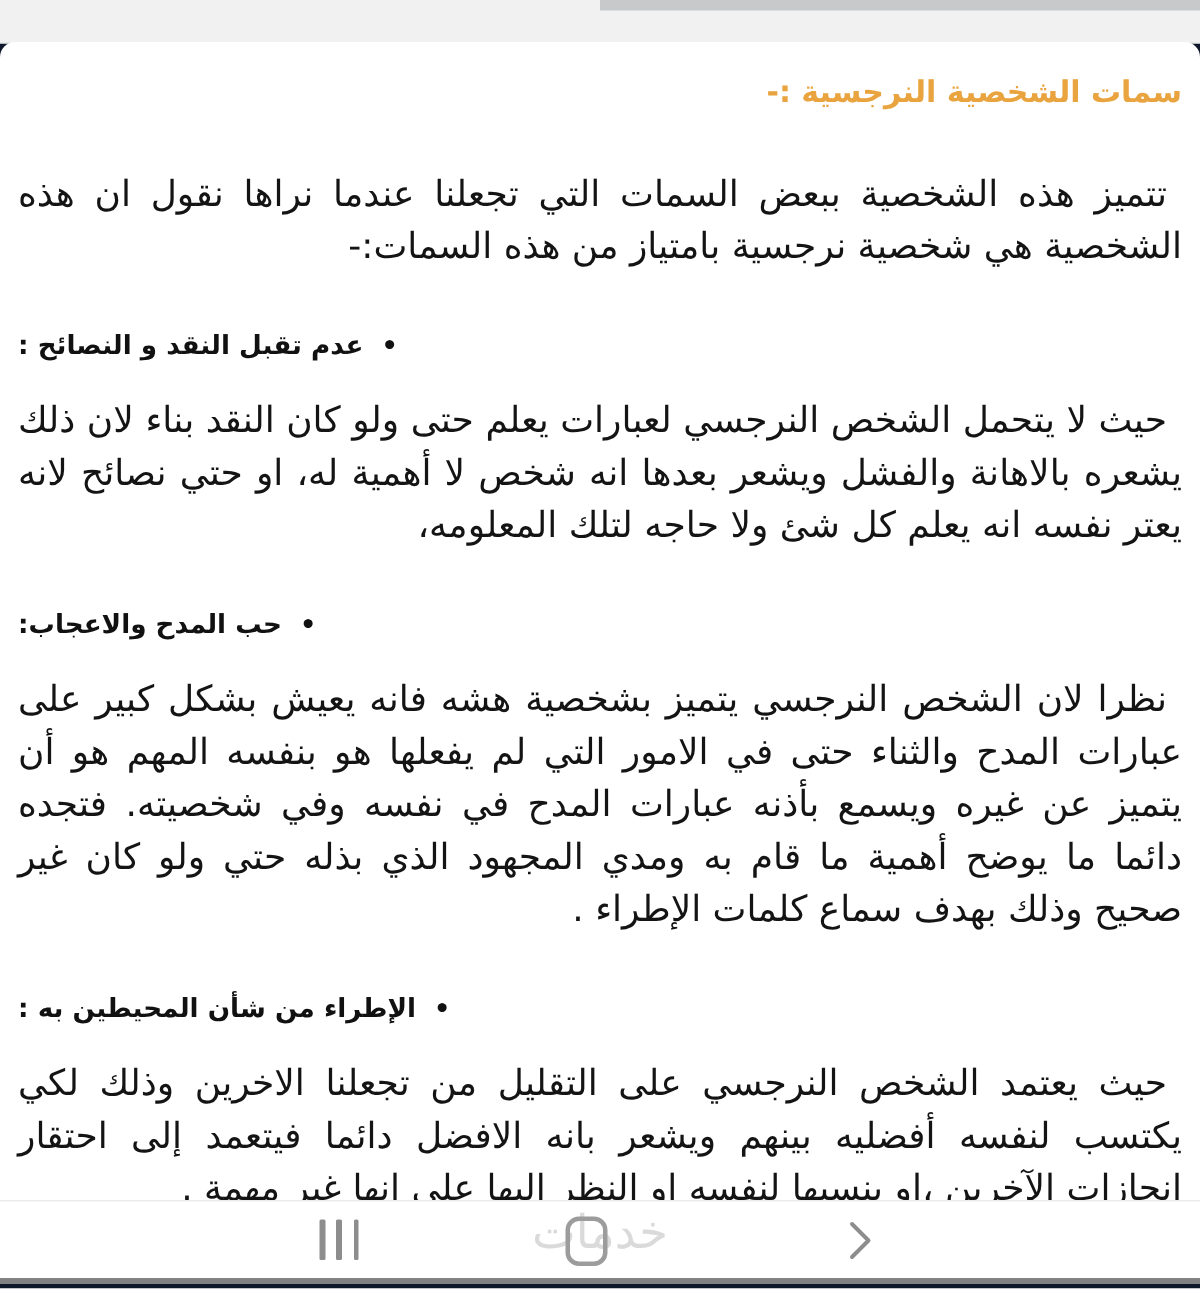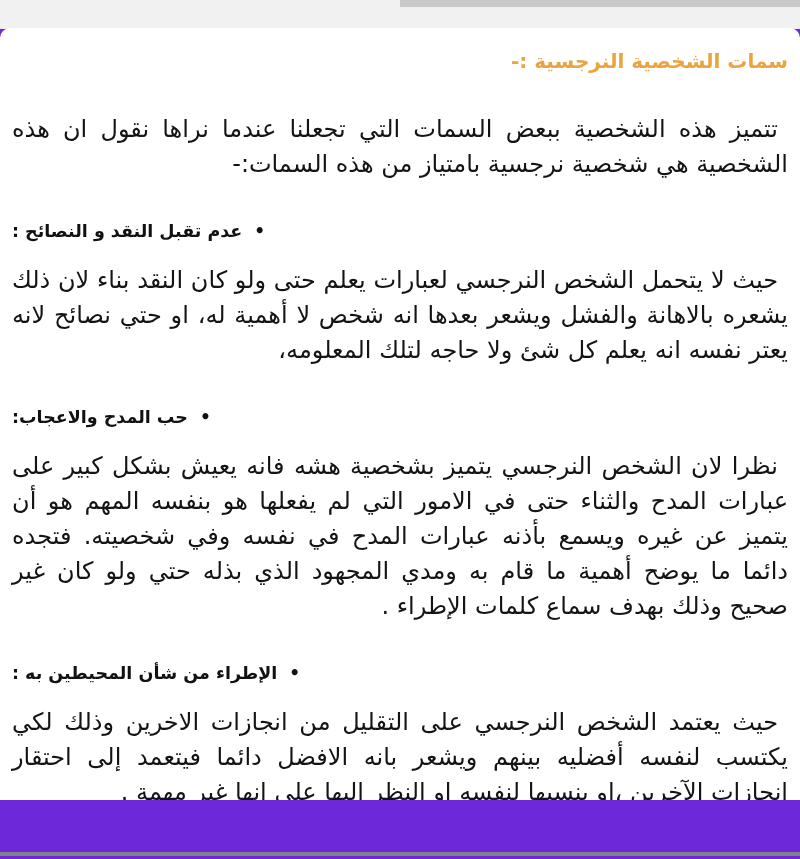--- a/index.html
+++ b/index.html
@@ -8,21 +8,21 @@
     width: 800px;
     height: 859px;
     overflow: hidden;
     background: #ffffff;
     font-family: "DejaVu Sans", sans-serif;
   }
   .screen {
     position: relative;
     width: 800px;
     height: 859px;
-    background: #6d28d9;
+    background: #0f172a;
   }
   
   .top-band {
     position: absolute;
     top: 0; left: 0;
     width: 800px;
     height: 28px;
     background: #f1f1f2;
     border-bottom: 1px solid #e9e9ea;
   }
@@ -161,19 +161,37 @@
 
     <p class="para">تتميز هذه الشخصية ببعض السمات التي تجعلنا عندما نراها نقول ان هذه الشخصية هي شخصية نرجسية بامتياز من هذه السمات:-</p>
 
     <div class="bullet">عدم تقبل النقد و النصائح :</div>
     <p class="para">حيث لا يتحمل الشخص النرجسي لعبارات يعلم حتى ولو كان النقد بناء لان ذلك يشعره بالاهانة والفشل ويشعر بعدها انه شخص لا أهمية له، او حتي نصائح لانه يعتر نفسه انه يعلم كل شئ ولا حاجه لتلك المعلومه،</p>
 
     <div class="bullet">حب المدح والاعجاب:</div>
     <p class="para">نظرا لان الشخص النرجسي يتميز بشخصية هشه فانه يعيش بشكل كبير على عبارات المدح والثناء حتى في الامور التي لم يفعلها هو بنفسه المهم هو أن يتميز عن غيره ويسمع بأذنه عبارات المدح في نفسه وفي شخصيته. فتجده دائما ما يوضح أهمية ما قام به ومدي المجهود الذي بذله حتي ولو كان غير صحيح وذلك بهدف سماع كلمات الإطراء .</p>
 
     <div class="bullet">الإطراء من شأن المحيطين به :</div>
-    <p class="para">حيث يعتمد الشخص النرجسي على التقليل من انجازات الاخرين وذلك لكي يكتسب لنفسه أفضليه  بينهم ويشعر بانه الافضل دائما فيتعمد إلى احتقار إنجازات الآخرين ،او ينسبها لنفسه او النظر إليها علي انها غير مهمة .</p>
+    <p class="para">حيث يعتمد الشخص النرجسي على التقليل من تجعلنا الاخرين وذلك لكي يكتسب لنفسه أفضليه  بينهم ويشعر بانه الافضل دائما فيتعمد إلى احتقار إنجازات الآخرين ،او ينسبها لنفسه او النظر إليها علي انها غير مهمة .</p>
   </div>
 
+  <div class="navbar">
+
+    <div class="nav-recents">
+      <span class="bar"></span>
+      <span class="bar"></span>
+      <span class="bar"></span>
+    </div>
+
+    <span class="watermark">خدمات</span>
+    <div class="nav-home"></div>
+
+    <div class="nav-back">
+      <svg width="26" height="28" viewBox="0 0 26 28">
+        <polyline points="8,3 19,14 8,25" fill="none" stroke="#8d8d8d" stroke-width="2.6" stroke-linecap="round" stroke-linejoin="round"></polyline>
+      </svg>
+    </div>
+
+  </div>
 
   <div class="bottom-line"></div>
 
 </div>
 
 </body></html>

